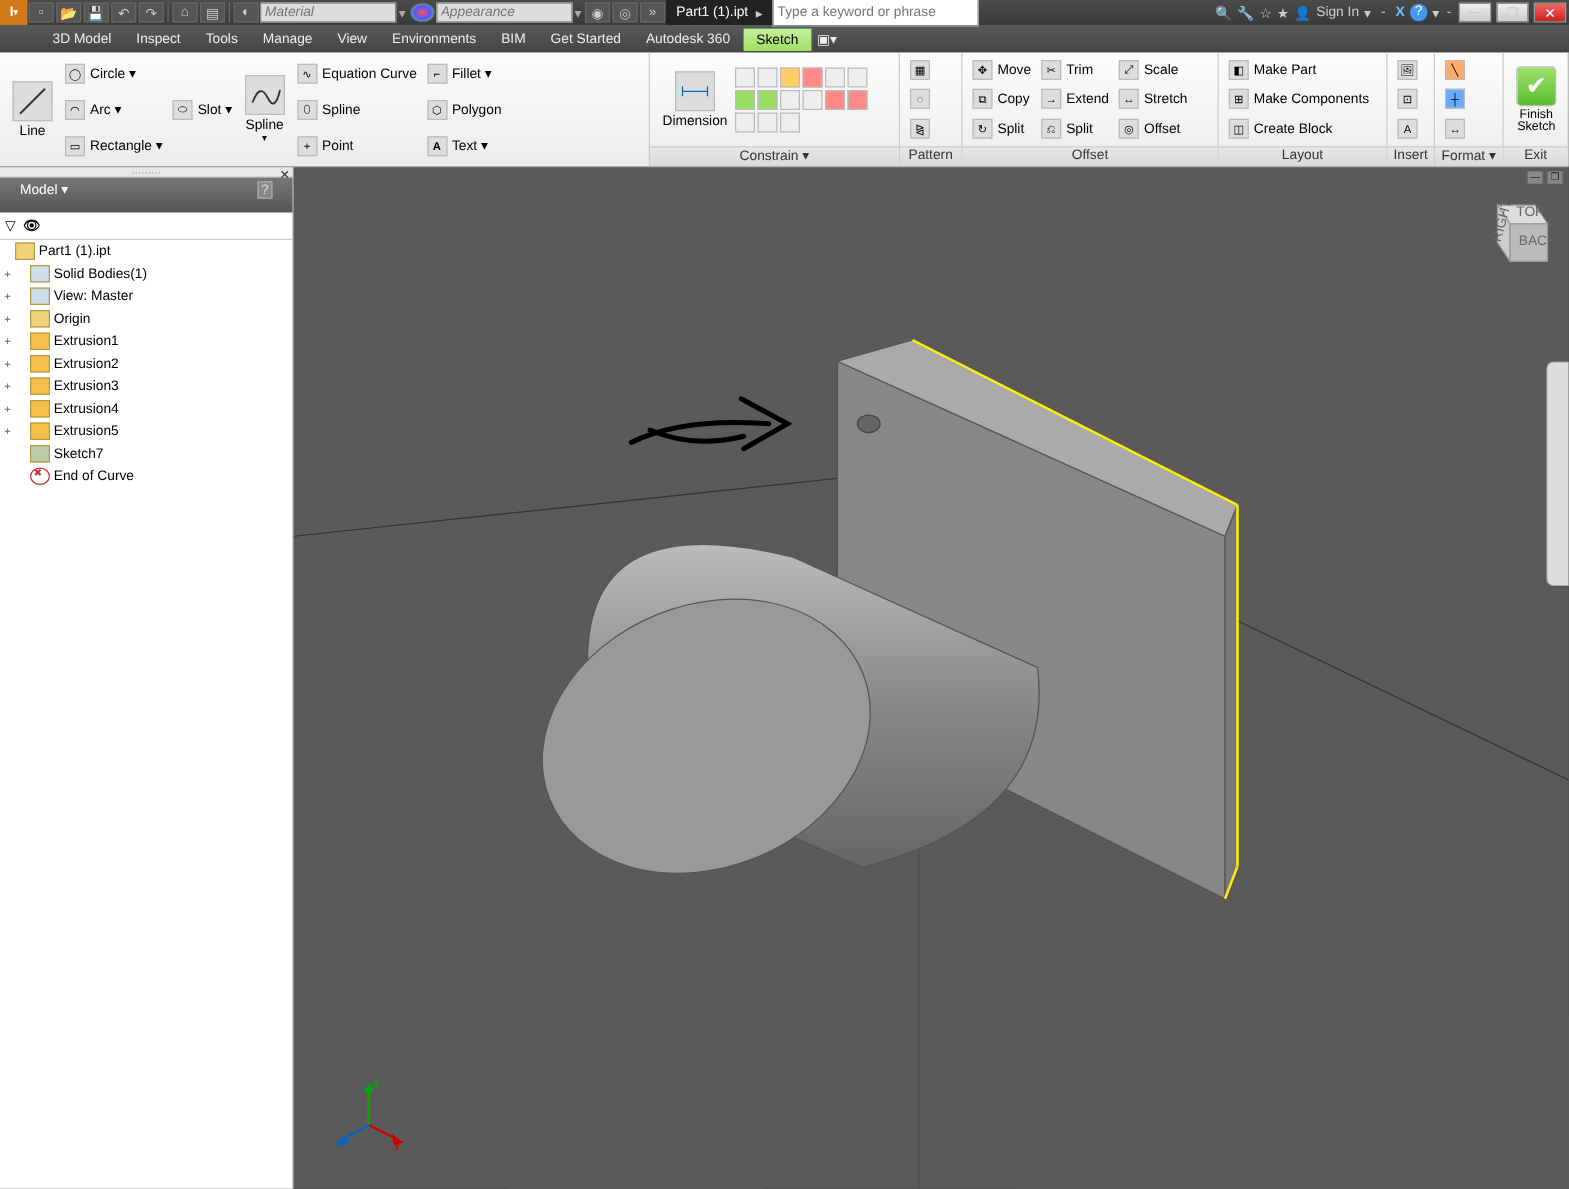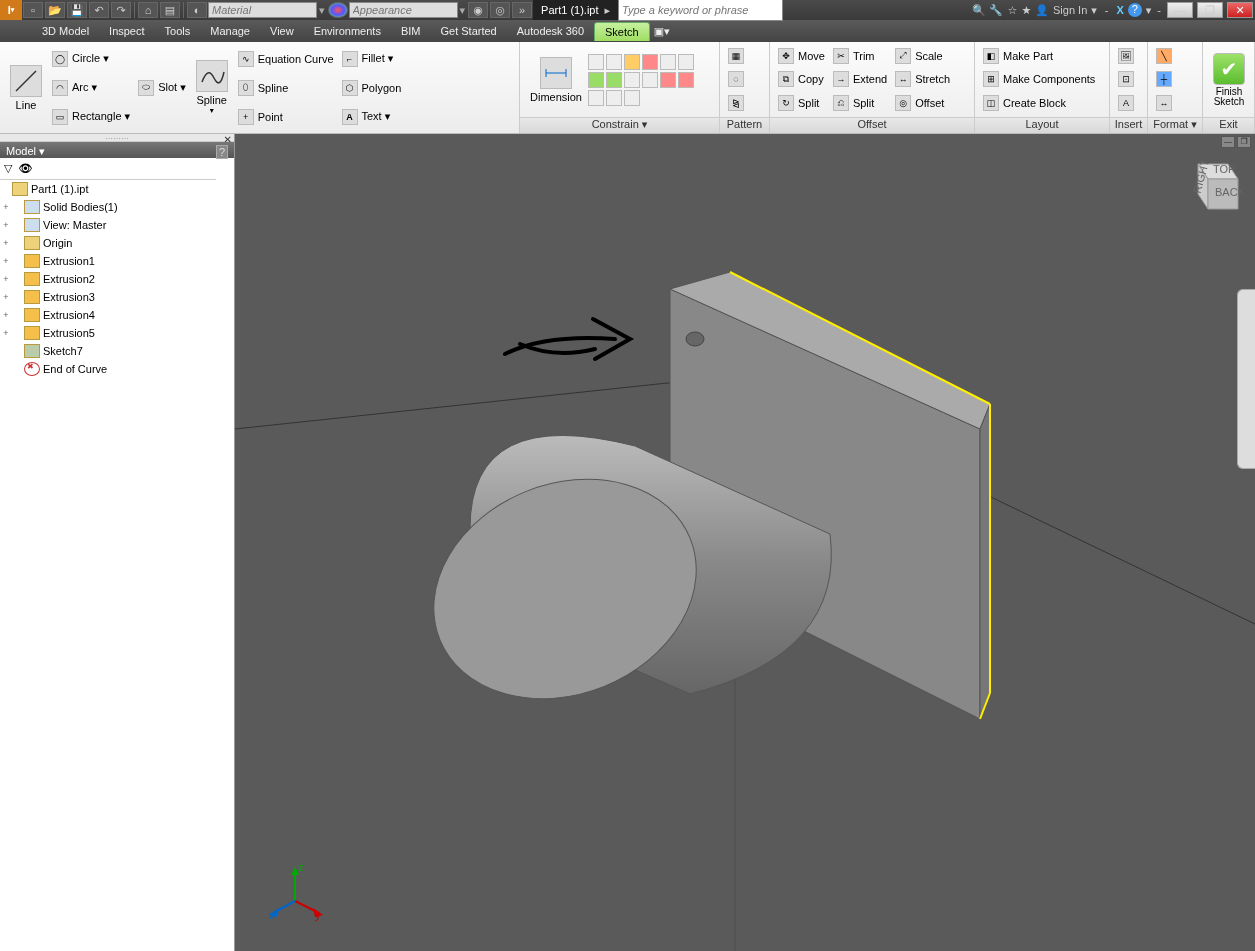--- a/index.html
+++ b/index.html
@@ -6,21 +6,21 @@
 body { width: 1255px; height: 951px; background: #444; overflow: hidden; }
 
 
 .titlebar { height: 20px; background: linear-gradient(#4a4a4a,#3a3a3a); display: flex; align-items: center; color: #ccc; }
 .titlebar .appicon { width: 22px; height: 20px; background: #d17a1a; display: flex; align-items: center; justify-content: center; color: #fff; font-weight: bold; }
 .titlebar .qatool { width: 20px; height: 16px; margin: 0 1px; background: #555; border: 1px solid #666; display: flex; align-items: center; justify-content: center; }
 .titlebar .qsep { width: 1px; height: 16px; background: #666; margin: 0 2px; }
 .titlebar .matbox { width: 109px; height: 16px; background: #ddd; color: #888; font-style: italic; padding: 0 3px; border: 1px solid #888; }
 .titlebar .tabactive { background: #222; color: #fff; padding: 2px 8px; height: 20px; display: flex; align-items: center; }
 .titlebar .searchbox { width: 165px; height: 16px; background: #fff; border: 1px solid #888; }
-.titlebar input.searchbox { color: #888; font-style: italic; padding: 10px 3px; }
+.titlebar input.searchbox { color: #888; padding: 10px 3px; }
 .titlebar .rightctrls { margin-left: auto; display: flex; align-items: center; gap: 4px; padding-right: 2px; }
 .titlebar .winbtn { width: 26px; height: 16px; border: 1px solid #999; display: flex; align-items: center; justify-content: center; background: linear-gradient(#eee,#ccc); }
 .titlebar .winbtn.close { background: linear-gradient(#e66,#c22); color: #fff; }
 
 
 .menubar { height: 22px; background: linear-gradient(#5a5a5a,#444); display: flex; align-items: center; color: #eee; }
 .menubar .mitem { padding: 3px 10px; cursor: pointer; }
 .menubar .mitem.active { background: linear-gradient(#c6f0a0,#9fde60); color: #000; border: 1px solid #6a6; border-bottom: none; border-radius: 3px 3px 0 0; }
 
 
@@ -34,21 +34,21 @@
 .rbtn { display: flex; align-items: center; gap: 4px; padding: 1px 4px; height: 22px; }
 .rbtn .ricon16 { width: 16px; height: 16px; background: #ddd; border: 1px solid #bbb; display:flex; align-items:center; justify-content:center; font-size:9px; }
 .constrgrid { display: flex; flex-wrap: wrap; width: 110px; gap: 2px; align-content: center; }
 .constrgrid .cbtn { width: 16px; height: 16px; background: #eee; border: 1px solid #bbb; }
 .greencheck .ricon32 { background: linear-gradient(#9de26a,#5bbd2e); color:#fff; font-size:20px; border-radius:4px; }
 
 
 .modelpane { position: absolute; left: 0; top: 134px; width: 235px; height: 817px; background: #fff; border-right: 1px solid #999; }
 .modelpane .dragbar { height: 8px; background: #e8e8e8; border-bottom: 1px solid #ccc; text-align: center; font-size: 8px; color: #999; }
 .modelpane .closebtn { position: absolute; right: 2px; top: 0; font-size: 10px; color: #333; }
-.modelpane .mheader { height: 16px; background: linear-gradient(#777,#555); color: #fff; padding: 3px 6px; }
+.modelpane .mheader { height: 28px; background: linear-gradient(#777,#555); color: #fff; padding: 3px 16px; }
 .modelpane .mtoolbar { height: 22px; border-bottom: 1px solid #ccc; display: flex; align-items: center; gap: 6px; padding: 0 4px; }
 .treerow { display: flex; align-items: center; height: 18px; }
 .treerow .exp { width: 12px; text-align: center; color: #666; font-size: 9px; }
 .treerow .ticon { width: 16px; height: 14px; background: #eed27a; border: 1px solid #b89a40; margin-right: 3px; }
 .treerow .ticon.ext { background: #f5c04a; }
 .treerow .ticon.skch { background: #bca; }
 .treerow .ticon.end { background: #fff; border: 1px solid #c33; border-radius: 50%; position: relative; }
 .treerow .ticon.end::after { content:"✖"; color:#c33; font-size:8px; position:absolute; left:2px; top:-1px; }
 .treerow .ticon.vw { background: #cde; }
 .treerow .indent1 { margin-left: 12px; }

